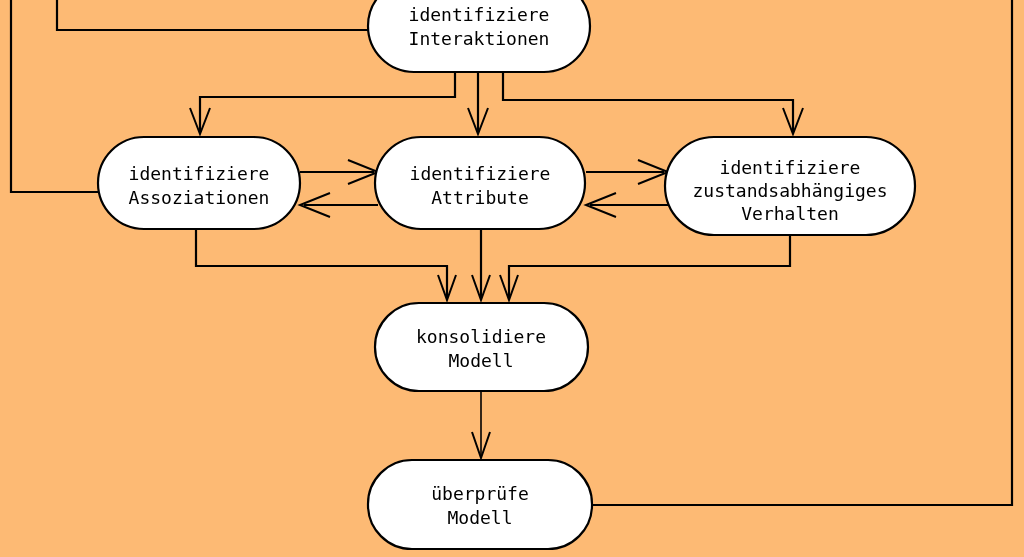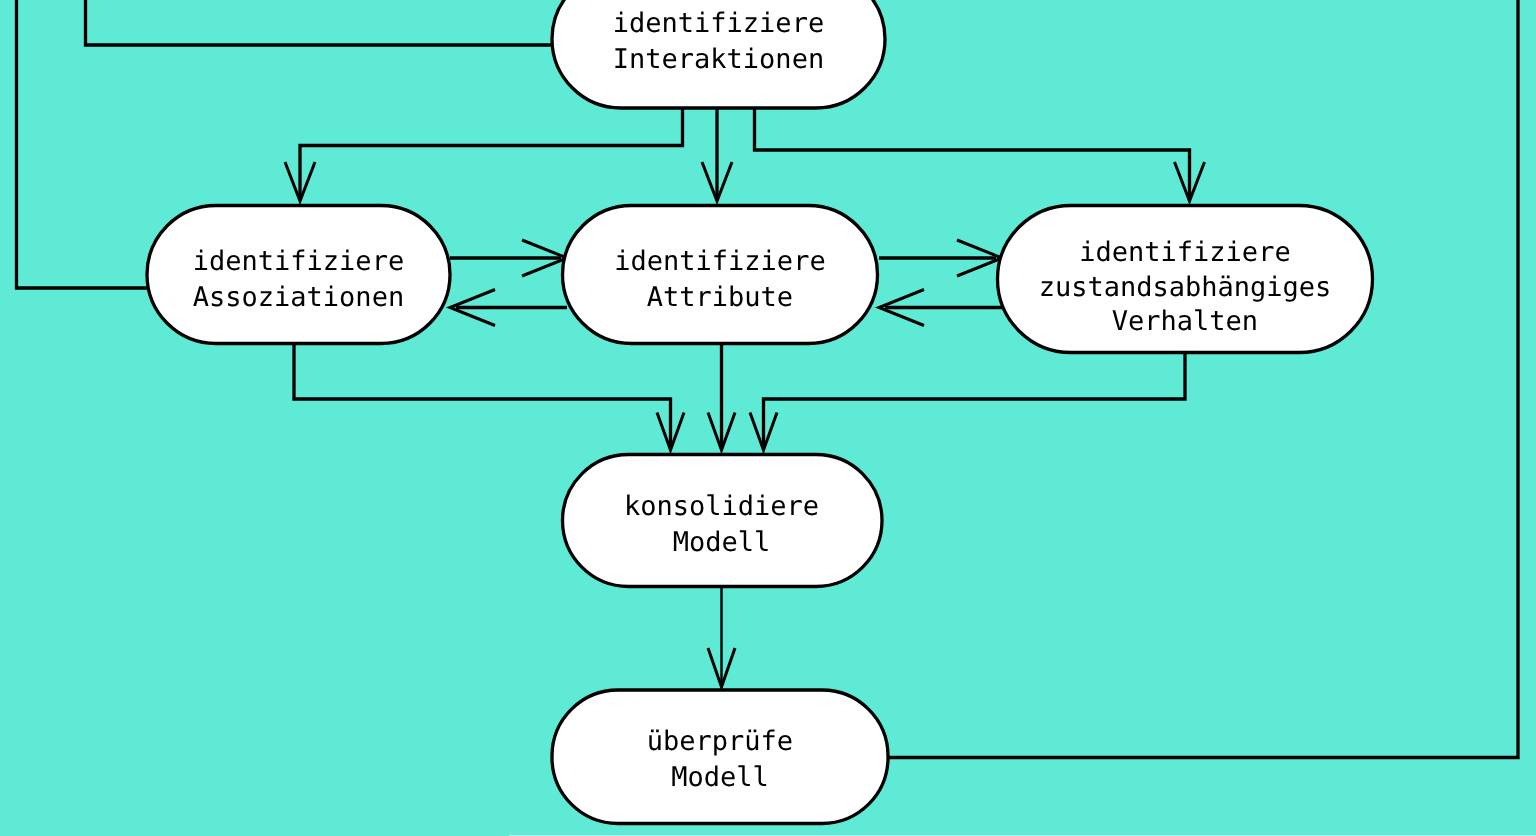--- a/index.html
+++ b/index.html
@@ -8,21 +8,21 @@
     padding: 0;
     background: #ffffff;
   }
   body {
     font-family: "DejaVu Sans Mono", "Liberation Mono", monospace;
   }
   #diagram-root {
     position: relative;
     width: 1024px;
     height: 557px;
-    background: #5eead4;
+    background: #fdba74;
     overflow: hidden;
     text-align: center;
   }
   #diagram-svg {
     position: absolute;
     top: 0;
     left: 0;
     width: 1024px;
     height: 557px;
     display: block;

